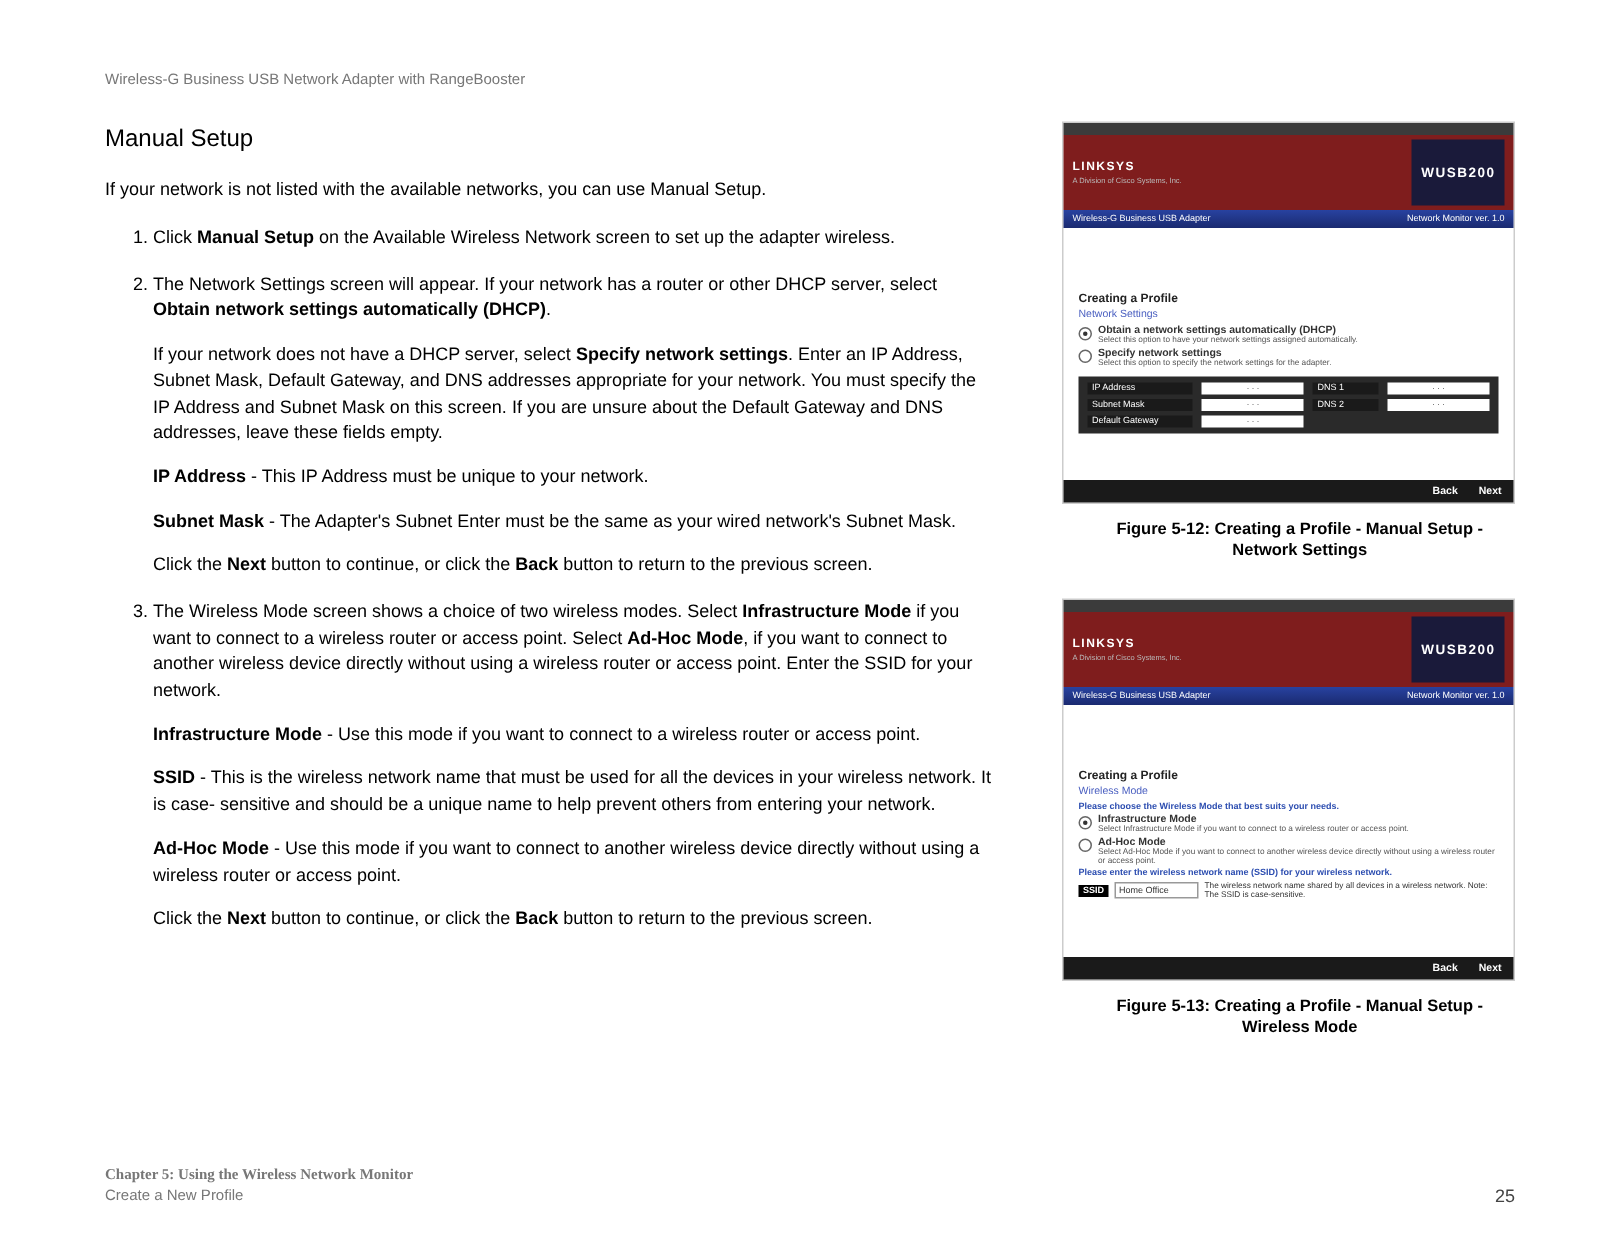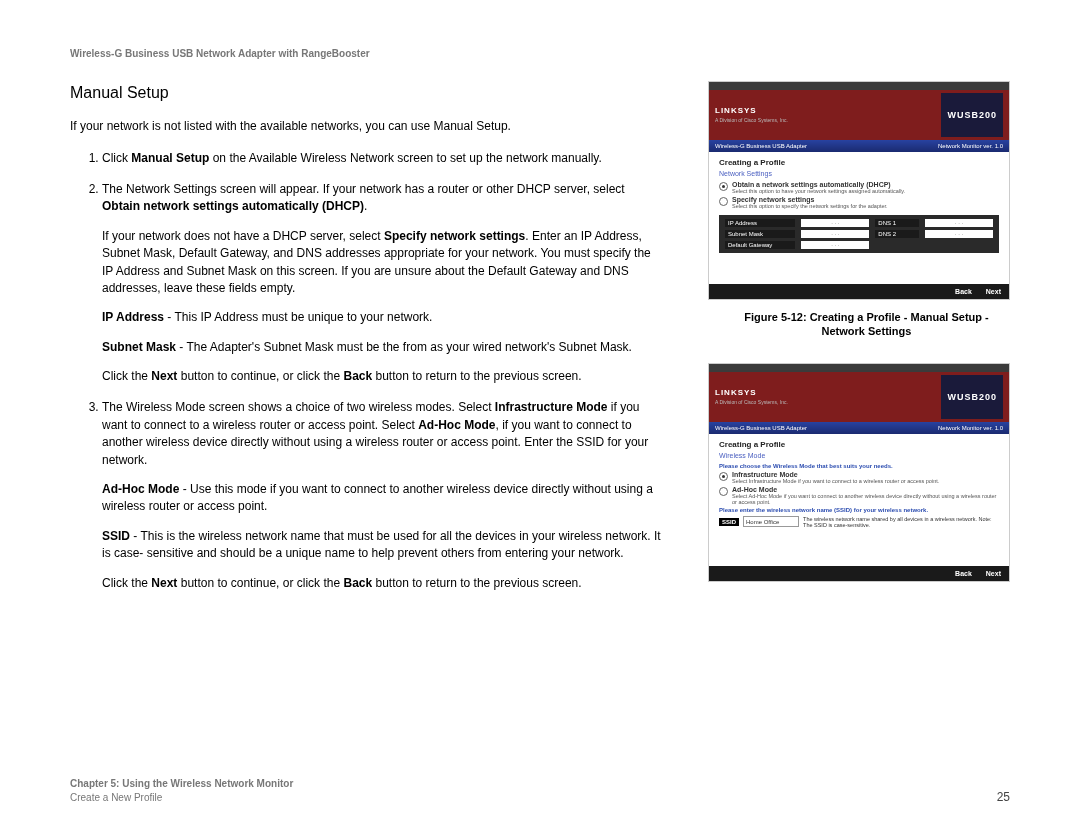--- a/index.html
+++ b/index.html
@@ -14,21 +14,21 @@
     overflow: hidden;
   }
   .page {
     padding: 48px 70px 30px 70px;
     box-sizing: border-box;
     height: 100%;
     position: relative;
   }
   .doc-header {
     font-size: 10px;
-    font-weight: bold;
+    font-weight: normal;
     color: #777;
     margin-bottom: 22px;
   }
   .layout {
     display: flex;
     gap: 46px;
   }
   .col-left {
     flex: 1 1 620px;
     font-size: 12px;
@@ -100,20 +100,21 @@
     background: linear-gradient(#2842a0, #1a2a70);
     color: #fff;
     font-size: 6px;
     padding: 3px 6px;
     display: flex;
     justify-content: space-between;
   }
   .fig-body {
     padding: 6px 10px 6px 10px;
     min-height: 120px;
+    margin-top: 36px;
   }
   .fig-cp-title {
     font-weight: bold;
     font-size: 8px;
     color: #222;
     margin-bottom: 3px;
   }
   .fig-sub {
     color: #4a5fc0;
     font-size: 7px;
@@ -188,59 +189,60 @@
     right: 70px;
     display: flex;
     justify-content: space-between;
     align-items: flex-end;
     font-size: 10px;
     color: #777;
   }
   .page-footer .left {
     line-height: 1.35;
   }
-  .page-footer .left .ch { font-weight: bold; }
+  .page-footer .left .ch { font-weight: bold; font-family: Liberation Serif, serif; }
   .page-footer .right { font-size: 12px; color: #444; }
 </style>
 </head>
 <body>
 
 <div class="page">
   <div class="doc-header">Wireless-G Business USB Network Adapter with RangeBooster</div>
 
   <div class="layout">
     <div class="col-left">
       <h2 class="section-title">Manual Setup</h2>
       <p class="intro">If your network is not listed with the available networks, you can use Manual Setup.</p>
 
       <ol class="steps">
         <li>
           <span>
-            <span>Click </span><span class="b">Manual Setup</span><span> on the </span><span class="i">Available Wireless Network</span><span> screen to set up the network manually.</span>
+            <span>Click </span><span class="b">Manual Setup</span><span> on the </span><span class="i">Available Wireless Network</span><span> screen to set up the adapter wireless.</span>
           </span>
         </li>
 
         <li>
           <div class="para">
             <span>The </span><span class="i">Network Settings</span><span> screen will appear. If your network has a router or other DHCP server, select </span><span class="b">Obtain network settings automatically (DHCP)</span><span>.</span>
           </div>
           <div class="para">
             <span>If your network does not have a DHCP server, select </span><span class="b">Specify network settings</span><span>. Enter an IP Address, Subnet Mask, Default Gateway, and DNS addresses appropriate for your network. You must specify the IP Address and Subnet Mask on this screen. If you are unsure about the Default Gateway and DNS addresses, leave these fields empty.</span>
           </div>
           <div class="para"><span class="b">IP Address</span><span> - This IP Address must be unique to your network.</span></div>
-          <div class="para"><span class="b">Subnet Mask</span><span> - The Adapter's Subnet Mask must be the from as your wired network's Subnet Mask.</span></div>
+          <div class="para"><span class="b">Subnet Mask</span><span> - The Adapter's Subnet Enter must be the same as your wired network's Subnet Mask.</span></div>
           <div class="para"><span>Click the </span><span class="b">Next</span><span> button to continue, or click the </span><span class="b">Back</span><span> button to return to the previous screen.</span></div>
         </li>
 
         <li>
           <div class="para">
             <span>The </span><span class="i">Wireless Mode</span><span> screen shows a choice of two wireless modes. Select </span><span class="b">Infrastructure Mode</span><span> if you want to connect to a wireless router or access point. Select </span><span class="b">Ad-Hoc Mode</span><span>, if you want to connect to another wireless device directly without using a wireless router or access point. Enter the SSID for your network.</span>
           </div>
+          <div class="para"><span class="b">Infrastructure Mode</span><span> - Use this mode if you want to connect to a wireless router or access point.</span></div>
+          <div class="para"><span class="b">SSID</span><span> - This is the wireless network name that must be used for all the devices in your wireless network. It is case- sensitive and should be a unique name to help prevent others from entering your network.</span></div>
           <div class="para"><span class="b">Ad-Hoc Mode</span><span> - Use this mode if you want to connect to another wireless device directly without using a wireless router or access point.</span></div>
-          <div class="para"><span class="b">SSID</span><span> - This is the wireless network name that must be used for all the devices in your wireless network. It is case- sensitive and should be a unique name to help prevent others from entering your network.</span></div>
           <div class="para"><span>Click the </span><span class="b">Next</span><span> button to continue, or click the </span><span class="b">Back</span><span> button to return to the previous screen.</span></div>
         </li>
       </ol>
     </div>
 
     <div class="col-right">
 
       <div class="figure">
         <div class="fig-top"></div>
         <div class="fig-logo">
@@ -329,20 +331,21 @@
             <span class="fig-ssid-label">SSID</span>
             <span class="fig-ssid-input">Home Office</span>
             <span class="fig-ssid-desc">The wireless network name shared by all devices in a wireless network. Note: The SSID is case-sensitive.</span>
           </div>
         </div>
         <div class="fig-footer">
           <span>Back</span>
           <span>Next</span>
         </div>
       </div>
+      <div class="fig-caption">Figure 5-13: Creating a Profile - Manual Setup - Wireless Mode</div>
 
     </div>
   </div>
 
   <div class="page-footer">
     <div class="left">
       <div class="ch">Chapter 5: Using the Wireless Network Monitor</div>
       <div>Create a New Profile</div>
     </div>
     <div class="right">25</div>

